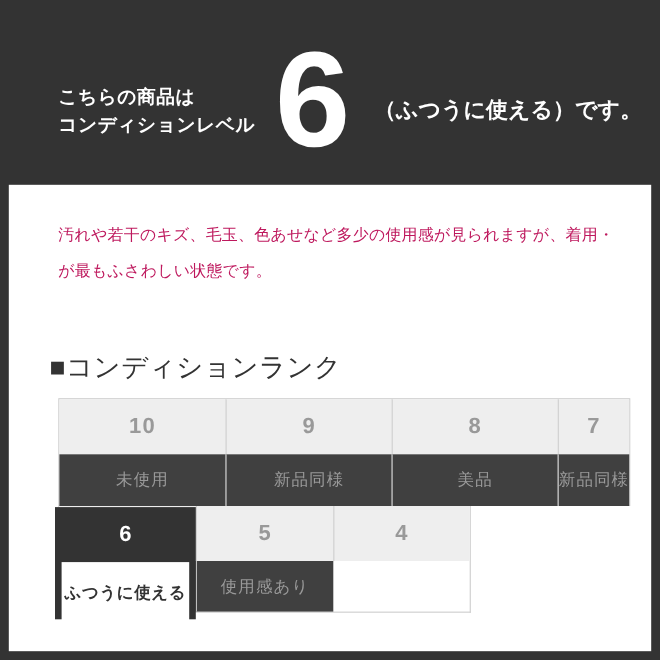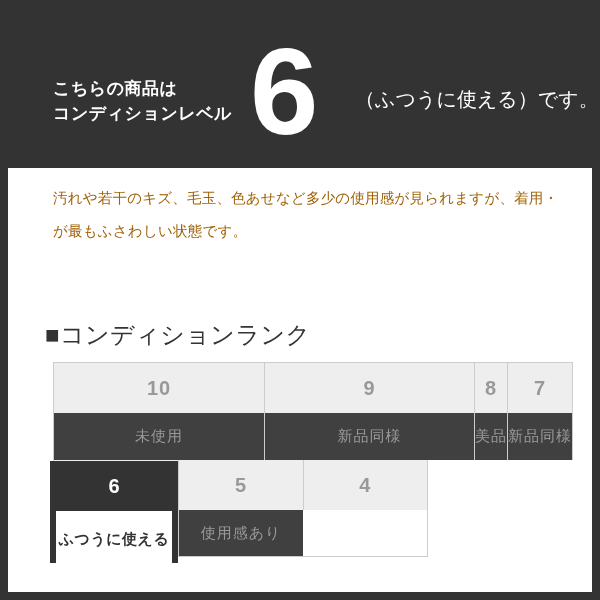--- a/index.html
+++ b/index.html
@@ -14,41 +14,41 @@
     position:absolute;left:53px;top:76px;
     color:#ffffff;font-weight:bold;font-size:17px;line-height:25px;
     letter-spacing:0.5px;white-space:nowrap;
   }
   .big-num{
     position:absolute;left:250px;top:30px;
     color:#ffffff;font-weight:bold;font-size:123px;line-height:1;
   }
   .suffix{
     position:absolute;left:340px;top:86px;
-    color:#ffffff;font-weight:normal;font-size:20px;white-space:nowrap;margin-left:15px;
+    color:#ffffff;font-weight:bold;font-size:20px;white-space:nowrap;
   }
   
   .sheet{
     position:absolute;left:8px;top:168px;right:8px;bottom:8px;
     background:#ffffff;
   }
   .desc{
-    position:absolute;left:45px;top:14px;
-    color:#a16207;font-size:14.5px;line-height:32.5px;
+    position:absolute;left:45px;top:30px;
+    color:#be185d;font-size:14.5px;line-height:32.5px;
     letter-spacing:0.2px;white-space:nowrap;
   }
   .rank-heading{
     position:absolute;left:37px;top:150px;
     color:#333333;font-size:24px;line-height:1.4;
     letter-spacing:0.5px;white-space:nowrap;
   }
   
   .table-top{
     position:absolute;left:45px;top:194px;width:520px;height:98px;
-    display:grid;grid-template-columns:repeat(2,1fr);
+    display:grid;grid-template-columns:repeat(3,1fr);
     grid-template-rows:50px 47px;grid-auto-flow:column;
     border:1px solid #cccccc;box-sizing:border-box;
   }
   .table-bottom{
     position:absolute;left:45px;top:292px;width:375px;height:97px;
     display:grid;grid-template-columns:repeat(3,1fr);
     grid-template-rows:50px 46px;grid-auto-flow:column;
     border:1px solid #cccccc;border-top:none;box-sizing:border-box;
   }
   .cell{display:flex;align-items:center;justify-content:center;}

